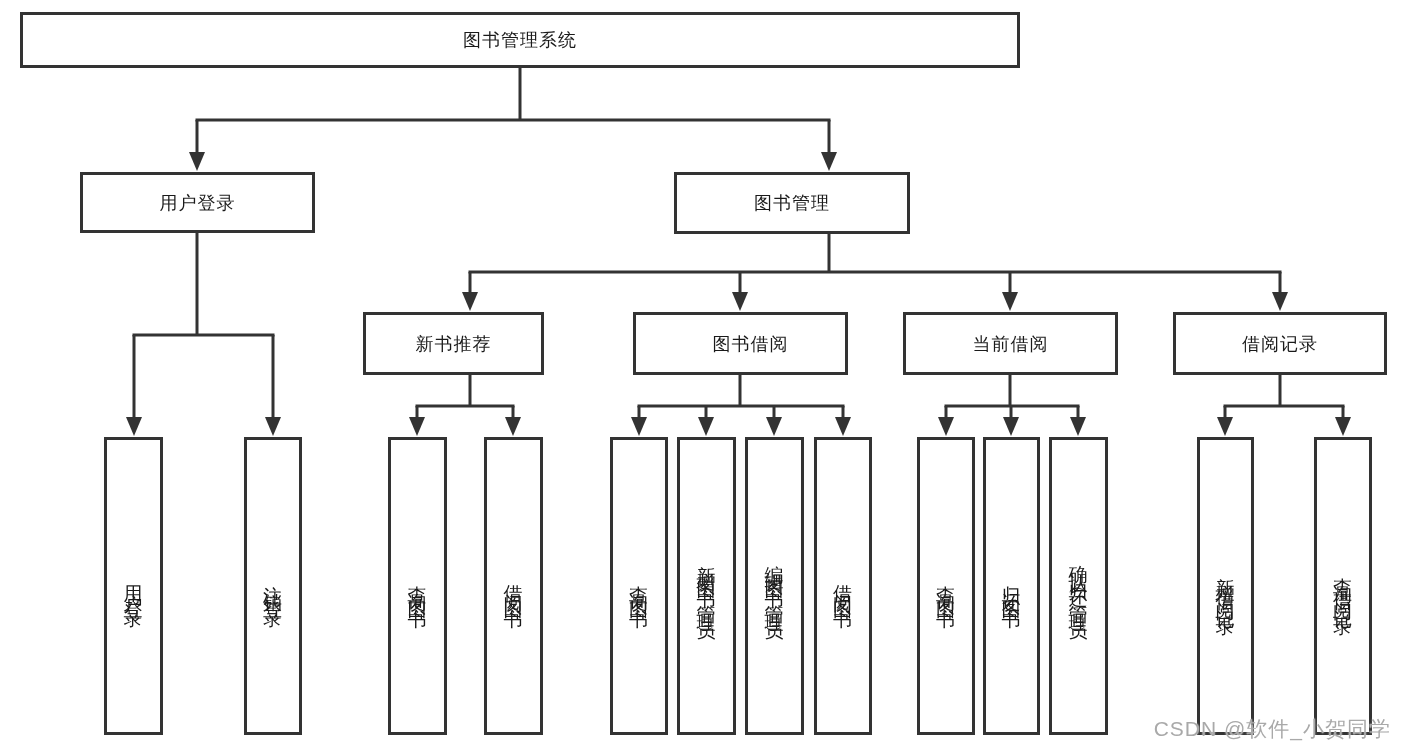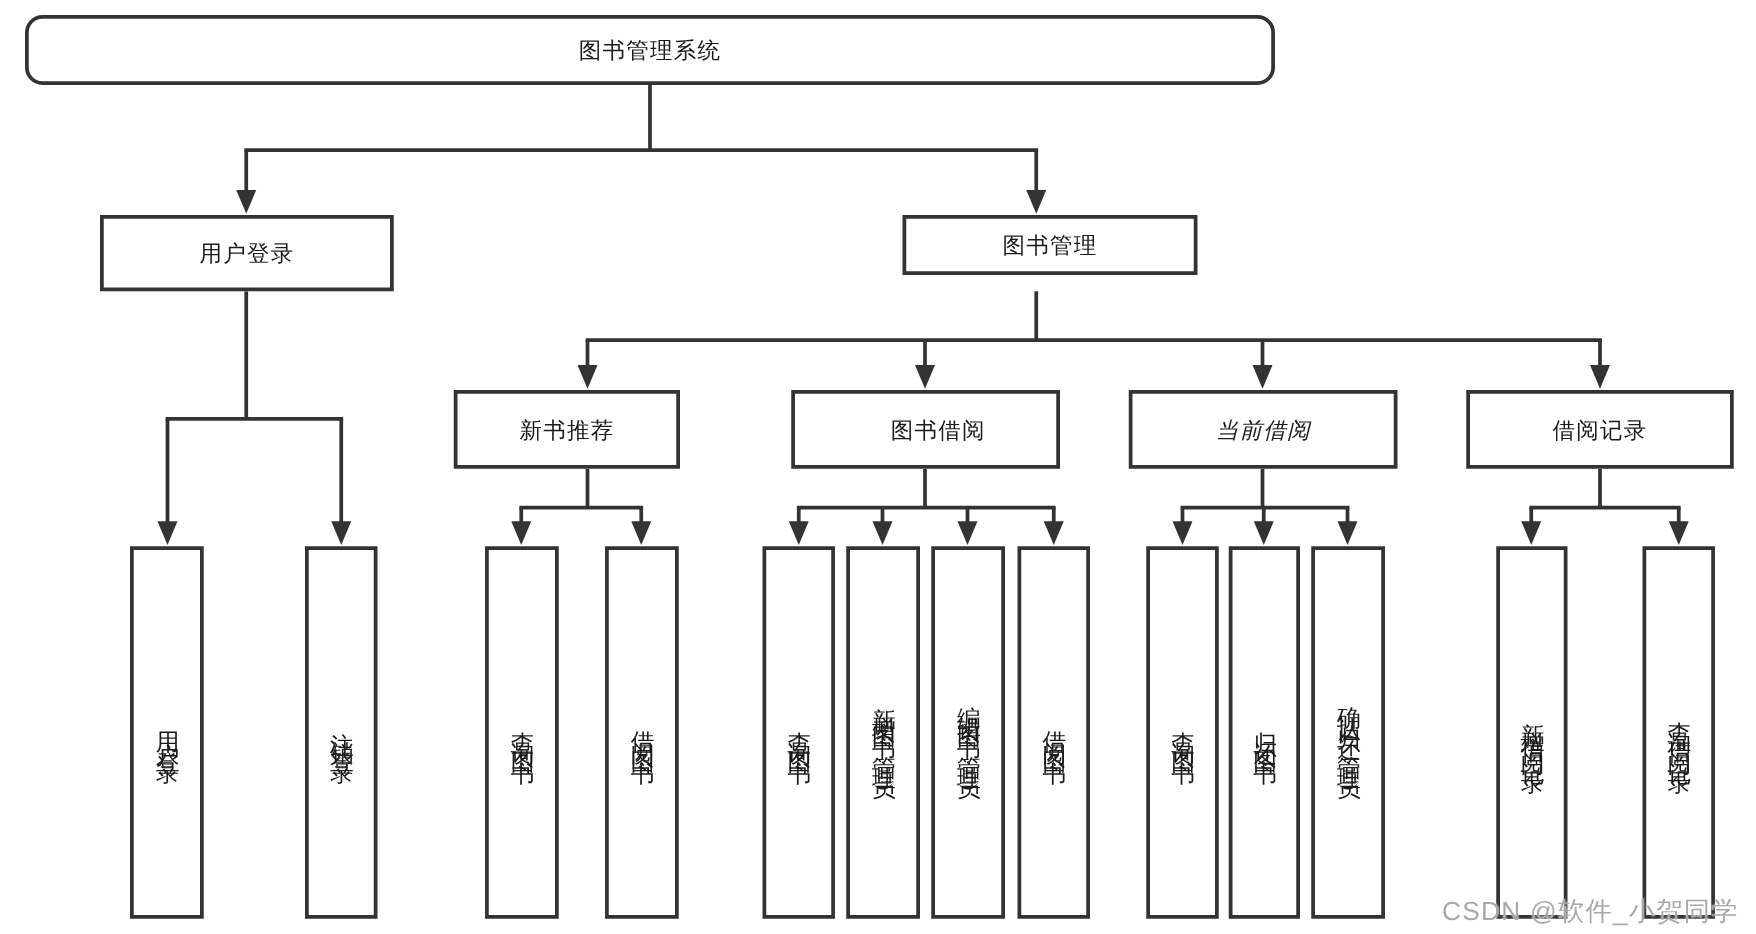--- a/index.html
+++ b/index.html
@@ -31,21 +31,20 @@
     justify-content: center;
     text-align: center;
   }
   .node.h {
     font-size: 18px;
     letter-spacing: 1px;
     line-height: 1;
   }
   .node.root {
     font-size: 18px;
-    border-radius: 14px;
   }
   .node.v {
     border-width: 3px;
     writing-mode: vertical-rl;
     text-orientation: mixed;
     font-size: 19px;
     letter-spacing: 8px;
     line-height: 1;
     padding: 10px 0;
   }
@@ -118,25 +117,25 @@
         <line x1="1225" y1="406" x2="1225" y2="421"></line>
         <polygon points="1217,417 1233,417 1225,436" stroke="none" fill="#333333"></polygon>
         <line x1="1343" y1="406" x2="1343" y2="421"></line>
         <polygon points="1335,417 1351,417 1343,436" stroke="none" fill="#333333"></polygon>
       </g>
     </svg>
 
   <div class="node h root" id="n-root" style="left: 20px; top: 12px; width: 1000px; height: 56px;">图书管理系统</div>
 
   <div class="node h" id="n-login" style="left: 80px; top: 172px; width: 235px; height: 61px;">用户登录</div>
-  <div class="node h" id="n-bookmgmt" style="left: 722px; top: 172px; width: 236px; height: 48px;">图书管理</div>
+  <div class="node h" id="n-bookmgmt" style="left: 674px; top: 172px; width: 236px; height: 62px;">图书管理</div>
 
   <div class="node h" id="n-newbook" style="left: 363px; top: 312px; width: 181px; height: 63px;">新书推荐</div>
   <div class="node h" id="n-borrow" style="left: 633px; top: 312px; width: 215px; height: 63px; padding-left: 20px;">图书借阅</div>
-  <div class="node h" id="n-current" style="left: 903px; top: 312px; width: 215px; height: 63px; font-style: italic;">当前借阅</div>
+  <div class="node h" id="n-current" style="left: 903px; top: 312px; width: 215px; height: 63px;">当前借阅</div>
   <div class="node h" id="n-record" style="left: 1173px; top: 312px; width: 214px; height: 63px;">借阅记录</div>
 
   <div class="node v" id="l-login1" style="left: 104px; top: 437px; width: 59px; height: 298px;">用户登录</div>
   <div class="node v" id="l-logout" style="left: 244px; top: 437px; width: 58px; height: 298px;">注销登录</div>
 
   <div class="node v" id="l-nb-query" style="left: 388px; top: 437px; width: 59px; height: 298px;">查询图书</div>
   <div class="node v" id="l-nb-borrow" style="left: 484px; top: 437px; width: 59px; height: 298px;">借阅图书</div>
 
   <div class="node v" id="l-bb-query" style="left: 610px; top: 437px; width: 58px; height: 298px;">查询图书</div>
   <div class="node v" id="l-bb-add" style="left: 677px; top: 437px; width: 59px; height: 298px;">新增图书（管理员）</div>

